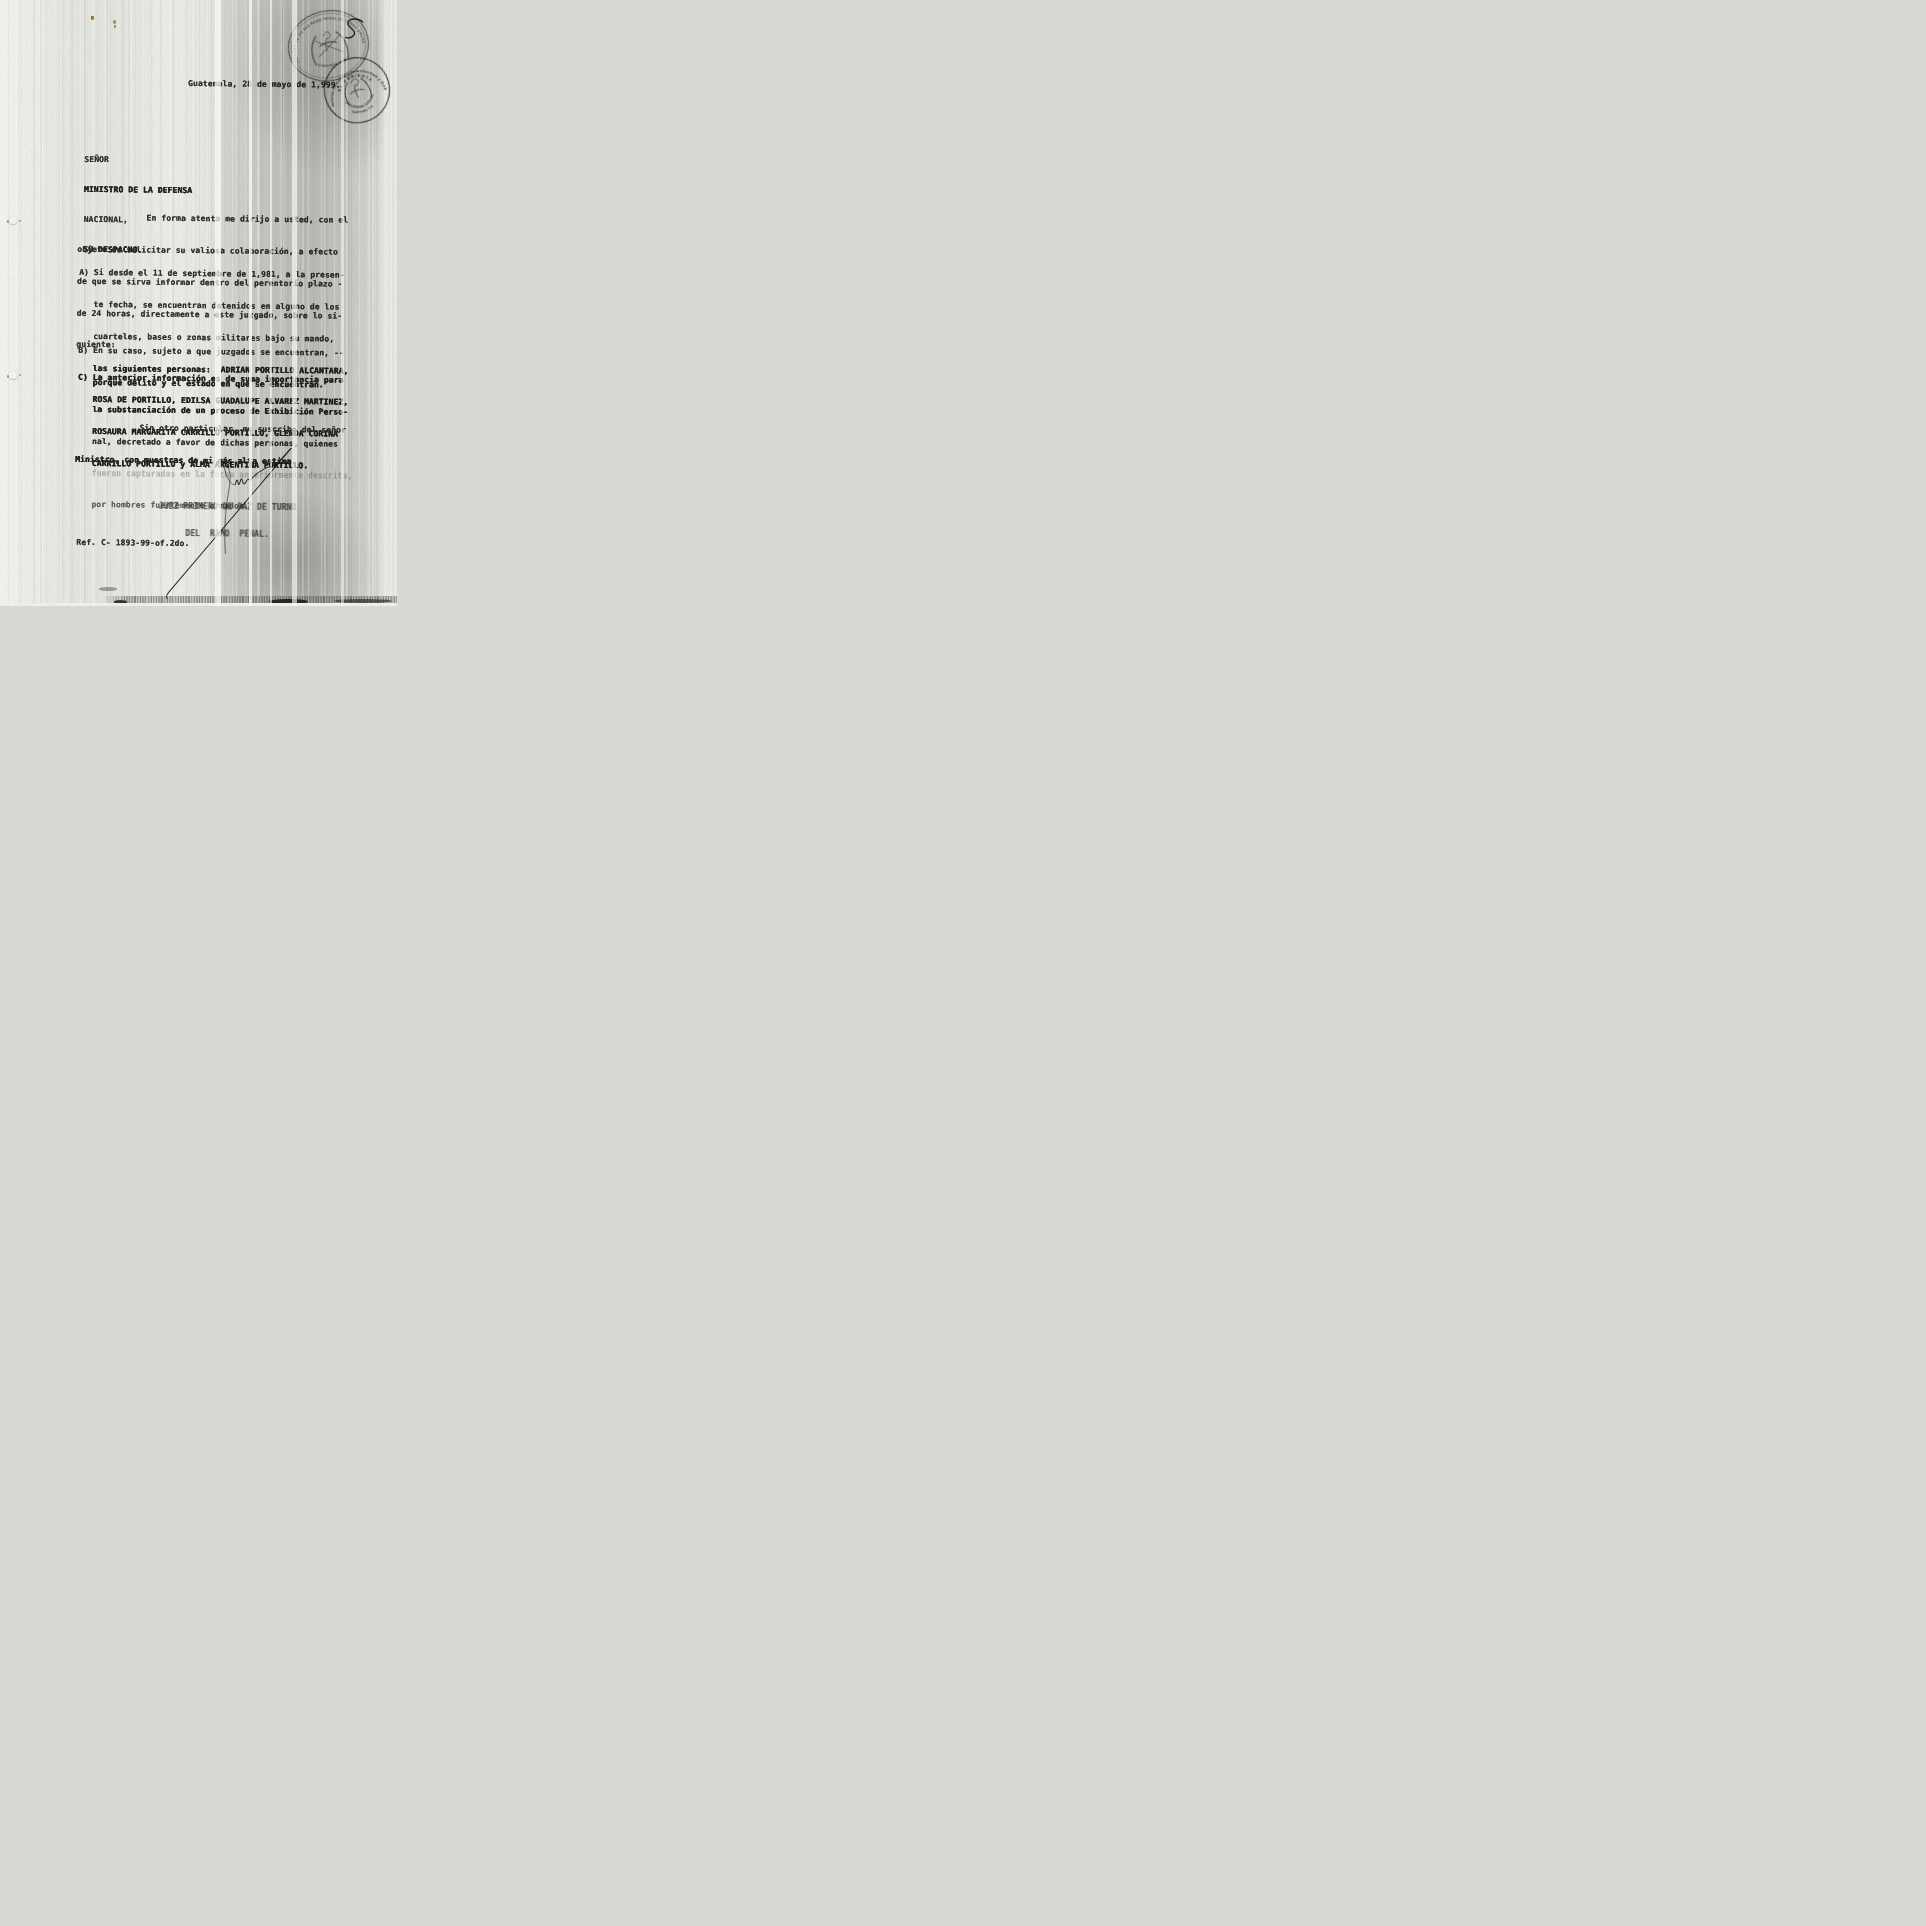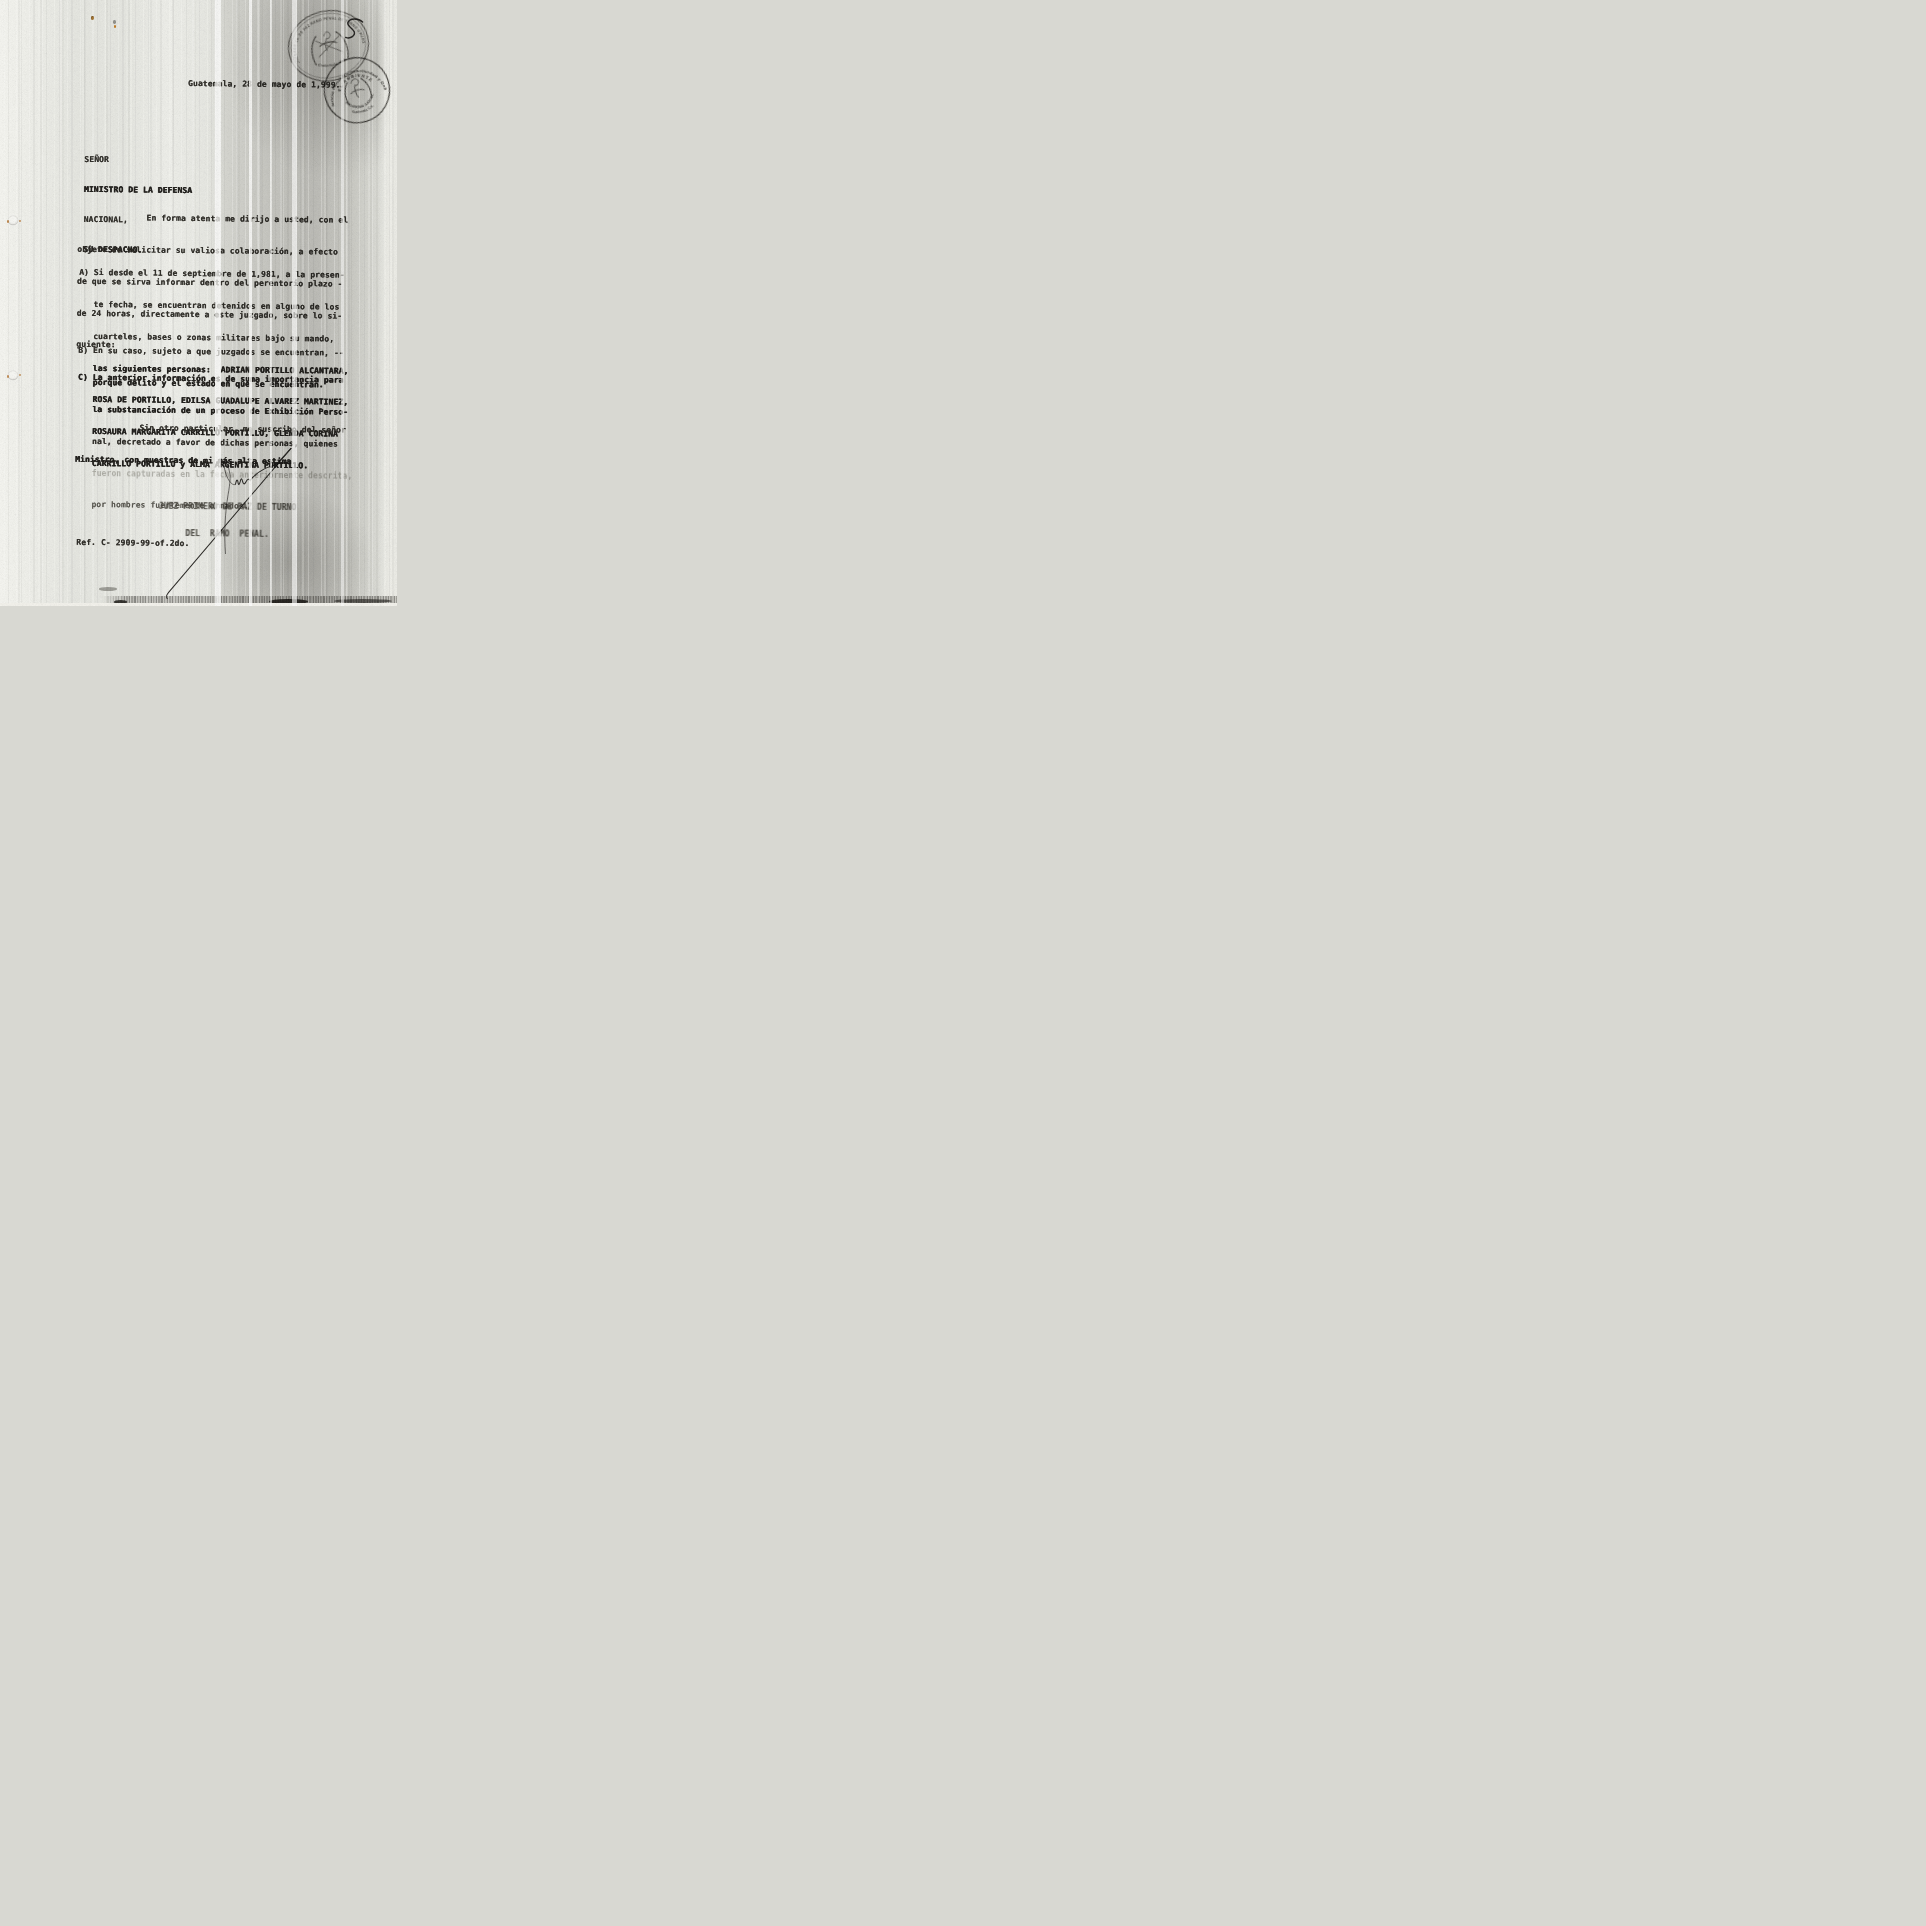--- a/index.html
+++ b/index.html
@@ -201,21 +201,21 @@
     <div class="tb b-cl">
       <div class="ink-b">             Sin otro particular, me suscribo del señor</div>
       <div class="ink-a">Ministro, con muestras de mi más alta estima.</div>
     </div>
 
     <div class="tb b-sig">
       <div class="ink-w">JUEZ PRIMERO DE PAZ DE TURNO</div>
       <div class="ink-w l2">DEL  RAMO  PENAL.</div>
     </div>
 
-    <div class="tb b-ref ink-b">Ref. C- 2909-99-of.2do.</div>
+    <div class="tb b-ref ink-b">Ref. C- 1893-99-of.2do.</div>
   </div>
 
   <svg class="ink-layer" width="397" height="606" viewBox="0 0 1030 1573">
     <g fill="none" stroke="#181613" stroke-linecap="round" opacity=".92">
       <path d="M 941,57 C 929,46 908,47 903,58 C 899,68 914,72 919,82 C 923,92 910,102 897,97" stroke-width="3.6"></path>
       <path d="M 585,1437 C 581,1385 584,1330 592,1283 C 597,1254 598,1238 596,1228 C 593,1211 588,1198 585,1196 C 581,1195 580,1204 583,1218 C 587,1237 594,1249 601,1255 C 604,1258 608,1259 611,1257" stroke-width="1.7"></path>
       <path d="M 611,1257 C 613,1247 615,1243 617,1249 C 618,1258 620,1262 623,1251 C 625,1242 627,1240 629,1248 C 631,1257 634,1259 638,1251 C 642,1243 646,1242 649,1247 C 658,1236 672,1224 686,1217 C 700,1210 710,1211 719,1203 C 729,1193 745,1175 755,1164" stroke-width="2.7"></path>
       <path d="M 755,1164 L 438,1537 C 433,1543 429,1550 434,1554" stroke-width="2.6"></path>
     </g>
   </svg>

